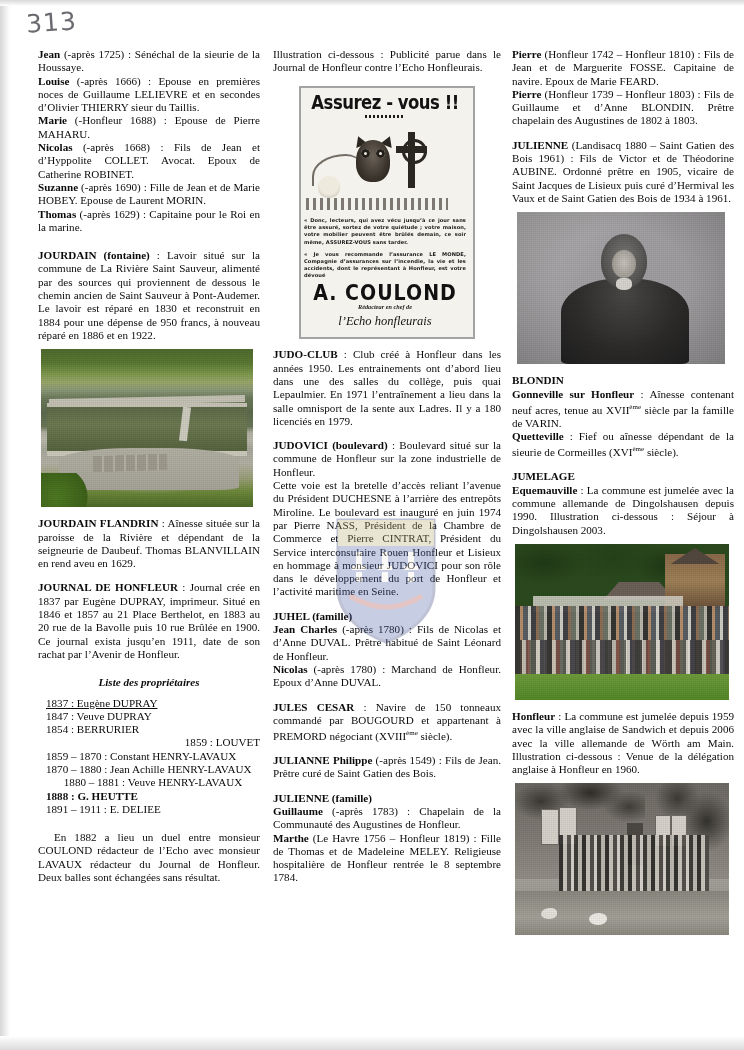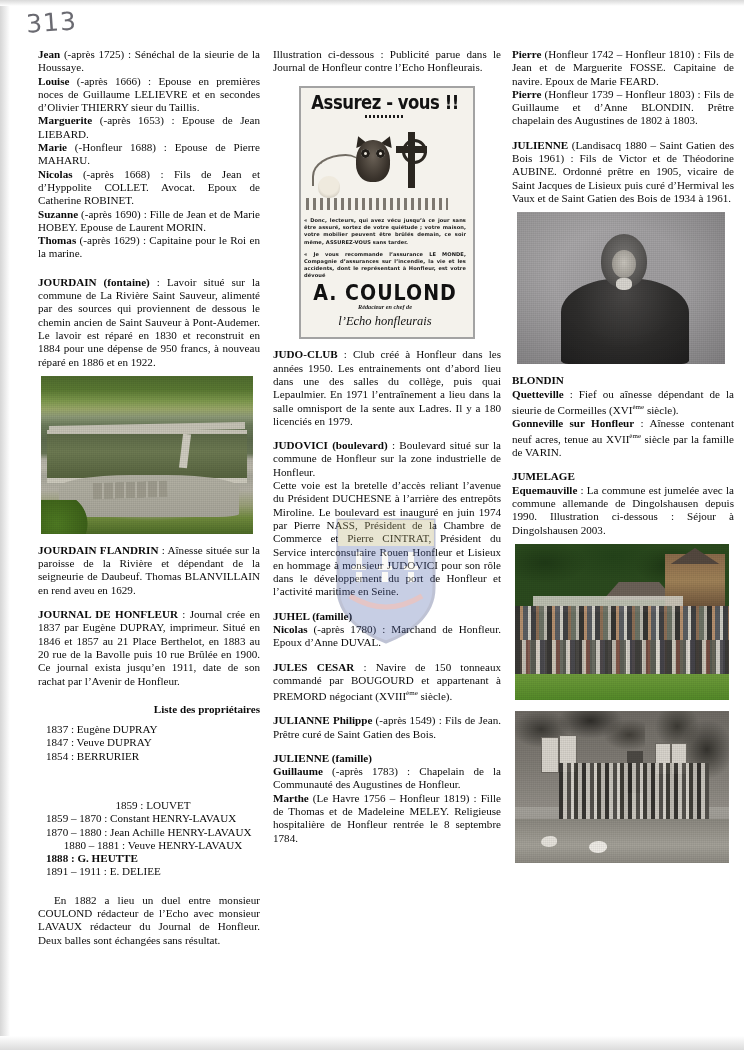--- a/index.html
+++ b/index.html
@@ -423,21 +423,20 @@
   <div class="scan-edge-bottom"></div>
 
   <div class="folio">313</div>
 
   <div class="columns">
 
     <div class="col col-1">
 
       <p class="nameline"><b>Jean</b><span> (-après 1725) : Sénéchal de la sieurie de la Houssaye.</span></p>
       <p class="nameline"><b>Louise</b><span> (-après 1666) : Epouse en premières noces de Guillaume LELIEVRE et en secondes d’Olivier THIERRY sieur du Taillis.</span></p>
-      <p class="nameline"><b>Marguerite</b><span> (-après 1653) : Epouse de Jean LIEBARD.</span></p>
       <p class="nameline"><b>Marie</b><span> (-Honfleur 1688) : Epouse de Pierre MAHARU.</span></p>
       <p class="nameline"><b>Nicolas</b><span> (-après 1668) : Fils de Jean et d’Hyppolite COLLET. Avocat. Epoux de Catherine ROBINET.</span></p>
       <p class="nameline"><b>Suzanne</b><span> (-après 1690) : Fille de Jean et de Marie HOBEY. Epouse de Laurent MORIN.</span></p>
       <p class="nameline"><b>Thomas</b><span> (-après 1629) : Capitaine pour le Roi en la marine.</span></p>
 
       <div class="gap-l"></div>
 
       <p><b>JOURDAIN (fontaine)</b><span> : Lavoir situé sur la commune de La Rivière Saint Sauveur, alimenté par des sources qui proviennent de dessous le chemin ancien de Saint Sauveur à Pont-Audemer. Le lavoir est réparé en 1830 et reconstruit en 1884 pour une dépense de 950 francs, à nouveau réparé en 1886 et en 1922.</span></p>
 
       <div class="photo photo-lavoir">
@@ -451,29 +450,29 @@
       </div>
 
       <p><b>JOURDAIN FLANDRIN</b><span> : Aînesse située sur la paroisse de la Rivière et dépendant de la seigneurie de Daubeuf. Thomas BLANVILLAIN en rend aveu en 1629.</span></p>
 
       <div class="gap-m"></div>
 
       <p><b>JOURNAL DE HONFLEUR</b><span> : Journal crée en 1837 par Eugène DUPRAY, imprimeur. Situé en 1846 et 1857 au 21 Place Berthelot, en 1883 au 20 rue de la Bavolle puis 10 rue Brûlée en 1900. Ce journal exista jusqu’en 1911, date de son rachat par l’Avenir de Honfleur.</span></p>
 
       <div class="gap-l"></div>
 
-      <p style="text-align:right;font-weight:bold;">Liste des propriétaires</p>
+      <p style="text-align:center;font-weight:bold;font-style:italic;">Liste des propriétaires</p>
 
       <div class="gap-s"></div>
 
       <div style="padding-left:8px;">
-        <p style="text-align:left;">1837 : Eugène DUPRAY</p>
+        <p style="text-align:left;text-decoration:underline;">1837 : Eugène DUPRAY</p>
         <p style="text-align:left;">1847 : Veuve DUPRAY</p>
         <p style="text-align:left;">1854 : BERRURIER</p>
-        <p style="text-align:center;margin-top:36px;">1859 : LOUVET</p>
+        <p style="text-align:right;">1859 : LOUVET</p>
         <p style="text-align:left;">1859 – 1870 : Constant HENRY-LAVAUX</p>
         <p style="text-align:left;">1870 – 1880 : Jean Achille HENRY-LAVAUX</p>
         <p style="text-align:center;">1880 – 1881 : Veuve HENRY-LAVAUX</p>
         <p style="text-align:left;font-weight:bold;">1888 : G. HEUTTE</p>
         <p style="text-align:left;">1891 – 1911 : E. DELIEE</p>
       </div>
 
       <div class="gap-l"></div>
 
       <p class="indent">En 1882 a lieu un duel entre monsieur COULOND rédacteur de l’Echo avec monsieur LAVAUX rédacteur du Journal de Honfleur. Deux balles sont échangées sans résultat.</p>
@@ -512,20 +511,21 @@
       <p><b>JUDO-CLUB</b><span> : Club créé à Honfleur dans les années 1950. Les entrainements ont d’abord lieu dans une des salles du collège, puis quai Lepaulmier. En 1971 l’entraînement a lieu dans la salle omnisport de la sente aux Ladres. Il y a 180 licenciés en 1979.</span></p>
 
       <div class="gap-m"></div>
 
       <p><b>JUDOVICI (boulevard)</b><span> : Boulevard situé sur la commune de Honfleur sur la zone industrielle de Honfleur.</span></p>
       <p>Cette voie est la bretelle d’accès reliant l’avenue du Président DUCHESNE à l’arrière des entrepôts Miroline. Le boulevard est inauguré en juin 1974 par Pierre NASS, Président de la Chambre de Commerce et Pierre CINTRAT, Président du Service interconsulaire Rouen Honfleur et Lisieux en hommage à monsieur JUDOVICI pour son rôle dans le développement du port de Honfleur et l’activité maritime en Seine.</p>
 
       <div class="gap-m"></div>
 
       <p><b>JUHEL (famille)</b></p>
+      <p class="nameline"><b>Jean Charles</b><span> (-après 1780) : Fils de Nicolas et d’Anne DUVAL. Prêtre habitué de Saint Léonard de Honfleur.</span></p>
       <p class="nameline"><b>Nicolas</b><span> (-après 1780) : Marchand de Honfleur. Epoux d’Anne DUVAL.</span></p>
 
       <div class="gap-m"></div>
 
       <p><b>JULES CESAR</b><span> : Navire de 150 tonneaux commandé par BOUGOURD et appartenant à PREMORD négociant (XVIII</span><span class="sup">ème</span><span> siècle).</span></p>
 
       <div class="gap-m"></div>
 
       <p><b>JULIANNE Philippe</b><span> (-après 1549) : Fils de Jean. Prêtre curé de Saint Gatien des Bois.</span></p>
 
@@ -548,40 +548,41 @@
       <div class="photo photo-portrait">
         <div class="portrait-body"></div>
         <div class="portrait-head"></div>
         <div class="portrait-face"></div>
         <div class="portrait-collar"></div>
         <div class="vig"></div>
         <div class="grain"></div>
       </div>
 
       <p><b>BLONDIN</b></p>
+      <p><b>Gonneville sur Honfleur</b><span> : Aînesse contenant neuf acres, tenue au XVII</span><span class="sup">ème</span><span> siècle par la famille de VARIN.</span></p>
       <p><b>Quetteville</b><span> : Fief ou aînesse dépendant de la sieurie de Cormeilles (XVI</span><span class="sup">ème</span><span> siècle).</span></p>
-      <p><b>Gonneville sur Honfleur</b><span> : Aînesse contenant neuf acres, tenue au XVII</span><span class="sup">ème</span><span> siècle par la famille de VARIN.</span></p>
 
       <div class="gap-m"></div>
 
       <p><b>JUMELAGE</b></p>
       <p><b>Equemauville</b><span> : La commune est jumelée avec la commune allemande de Dingolshausen depuis 1990. Illustration ci-dessous : Séjour à Dingolshausen 2003.</span></p>
 
       <div class="photo photo-group">
         <div class="group-trees"></div>
         <div class="group-roof2"></div>
         <div class="group-house"></div>
         <div class="group-roof"></div>
         <div class="group-tent"></div>
         <div class="group-people"></div>
         <div class="group-people2"></div>
         <div class="group-lawn"></div>
         <div class="grain"></div>
       </div>
 
+      <p><b>Honfleur</b><span> : La commune est jumelée depuis 1959 avec la ville anglaise de Sandwich et depuis 2006 avec la ville allemande de Wörth am Main. Illustration ci-dessous : Venue de la délégation anglaise à Honfleur en 1960.</span></p>
 
       <div class="photo photo-deleg">
         <div class="deleg-wall"></div>
         <div class="deleg-ivy"></div>
         <div class="deleg-ivy-r"></div>
         <div class="deleg-shutter deleg-s1"></div>
         <div class="deleg-shutter deleg-s2"></div>
         <div class="deleg-shutter deleg-s3"></div>
         <div class="deleg-shutter deleg-s4"></div>
         <div class="deleg-door"></div>

